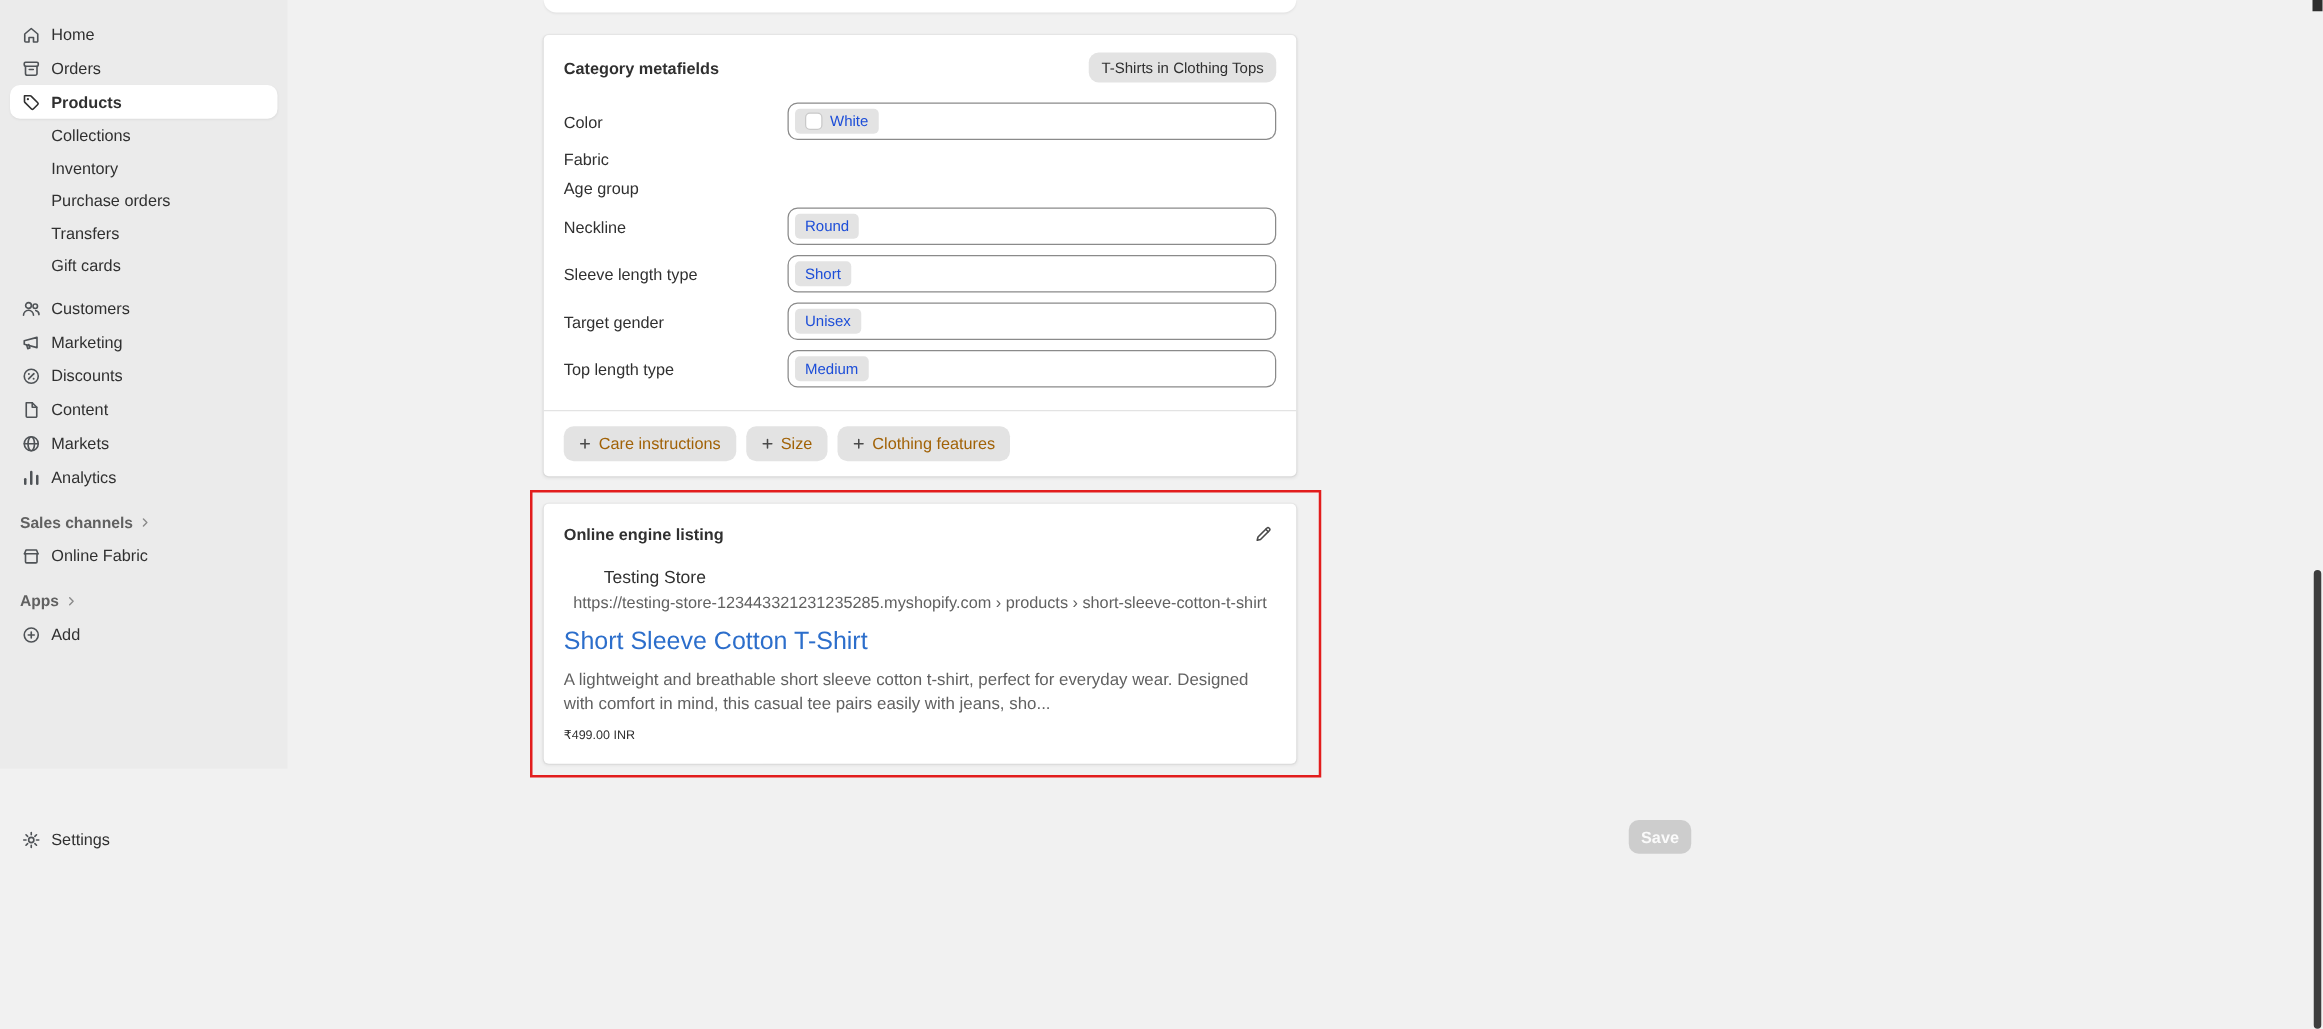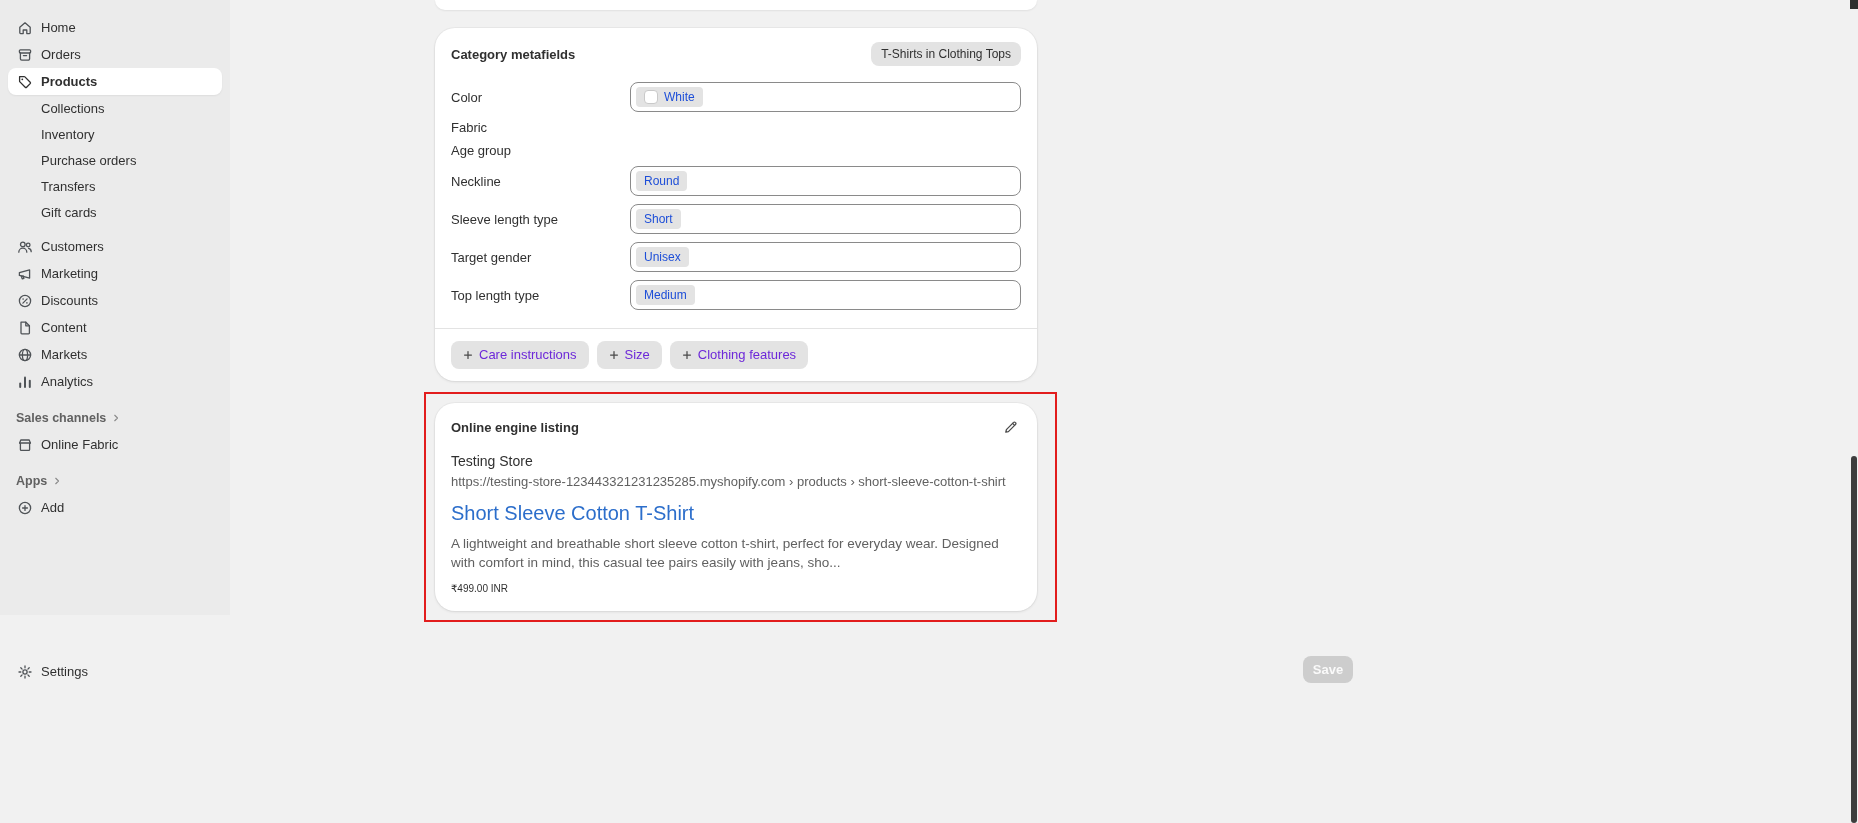--- a/index.html
+++ b/index.html
@@ -21,49 +21,49 @@
   .nav-sub { padding-left:33px; font-weight:400; height:26px; }
   .nav-gap { height:8px; }
   .nav-section { display:flex; align-items:center; gap:5px; color:#616161; font-size:12.5px; font-weight:600;
                  padding:0 8px; height:26px; margin-top:10px; cursor:pointer; }
   .nav-section .chev { color:#8a8a8a; display:flex; }
   .sidebar-bottom { position:absolute; left:8px; right:8px; top:658px; }
 
   
   .content-col { position:absolute; left:435px; top:0; width:602px; }
   .prev-card-edge { height:10px; background:#ffffff; border-radius:0 0 12px 12px; box-shadow:0 1px 2px rgba(0,0,0,.07); }
-  .card { background:#ffffff; border-radius:20px;
+  .card { background:#ffffff; border-radius:4px;
           box-shadow:0 1px 3px rgba(0,0,0,.09), 0 0 0 1px rgba(0,0,0,.03); }
 
   .metafields-card { margin-top:18px; padding:14px 16px 12px; }
   .card-head { display:flex; align-items:center; justify-content:space-between; margin-bottom:16px; }
   .card-title { font-size:13px; font-weight:700; color:#303030; }
   .category-badge { background:#e3e3e3; color:#303030; font-size:12px; border-radius:8px; padding:5px 10px; font-weight:500; }
 
   .mf-row { display:flex; align-items:center; margin-bottom:8px; }
   .mf-label { width:179px; flex:none; color:#303030; }
   .mf-input { flex:1; height:30px; border:1px solid #8a8a8a; border-radius:8px; background:#fff;
               display:flex; align-items:center; padding:0 5px; cursor:text; }
   .chip { background:#e3e3e3; border-radius:4px; padding:3px 8px; font-size:12px; color:#1d4ed8;
           display:inline-flex; align-items:center; gap:6px; }
   .swatch { width:14px; height:14px; background:#ffffff; border:1px solid #c9c9c9; border-radius:4px; display:inline-block; }
 
   .mf-divider { border-top:1px solid #e3e3e3; margin:18px -16px 12px; }
   .add-row { display:flex; gap:8px; }
   .add-btn { background:#e3e3e3; border:none; border-radius:8px; padding:6px 12px 7px; font-size:13px; font-weight:500;
-             color:#6d28d9; display:inline-flex; align-items:center; gap:6px; cursor:pointer; font-family:inherit; }
+             color:#a16207; display:inline-flex; align-items:center; gap:6px; cursor:pointer; font-family:inherit; }
   .add-btn .plus-ic { display:flex; color:#4a4a4a; }
 
   
   .annotation-box { border:2px solid #e21d1d; margin:11px 0 0 -11px; padding:9px 18px 9px 9px; width:633px; }
   .seo-card { padding:14px 16px 17px; }
   .seo-head { display:flex; justify-content:space-between; align-items:center; }
   .edit-btn { background:none; border:none; cursor:pointer; color:#4a4a4a; padding:2px; display:flex; }
-  .store-name { font-size:14px; margin-top:16px; color:#303030; }
-  .seo-url { font-size:13px; color:#616161; margin-top:5px; }
+  .store-name { font-size:14px; margin-top:16px; color:#303030;margin-left:32px; }
+  .seo-url { font-size:13px; color:#616161; margin-top:5px;text-align:center; }
   .seo-title { font-size:20px; color:#2c6ecb; margin-top:13px; font-weight:400; cursor:pointer; display:inline-block; }
   .seo-desc { font-size:13.5px; color:#616161; margin-top:9px; line-height:1.43; max-width:560px; }
   .seo-price { margin-top:10px; font-size:10px; color:#303030; }
 
   
   .save-btn { position:absolute; left:1303px; top:656px; width:50px; height:27px; background:#cdcdcd;
               color:#fafafa; border:none; border-radius:8px; font-size:13px; font-weight:600;
               font-family:inherit; cursor:not-allowed; }
   .scrollbar-thumb { position:absolute; right:1px; top:456px; width:6px; height:367px; background:#3d3d3d; border-radius:3px; }
   .scrollbar-corner { position:absolute; right:0; top:0; width:8px; height:9px; background:#2e2e2e; }

